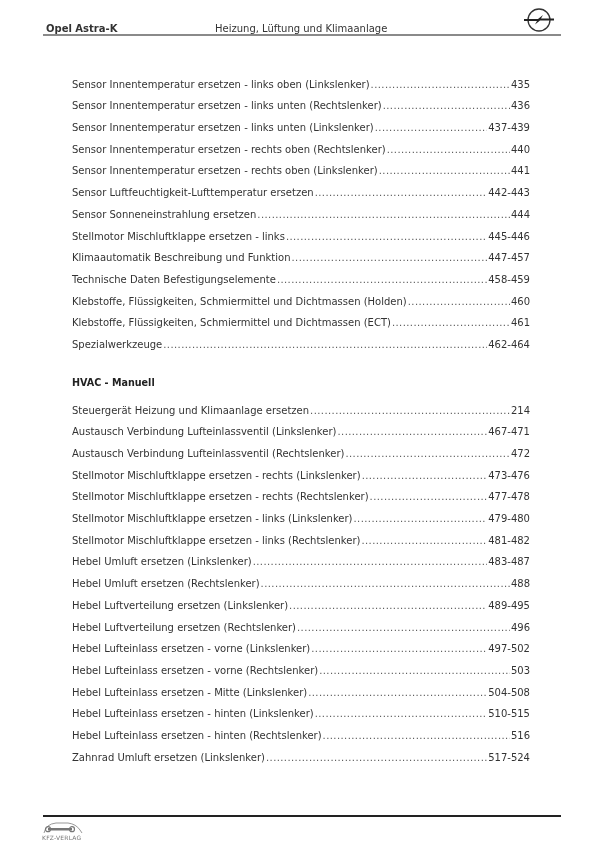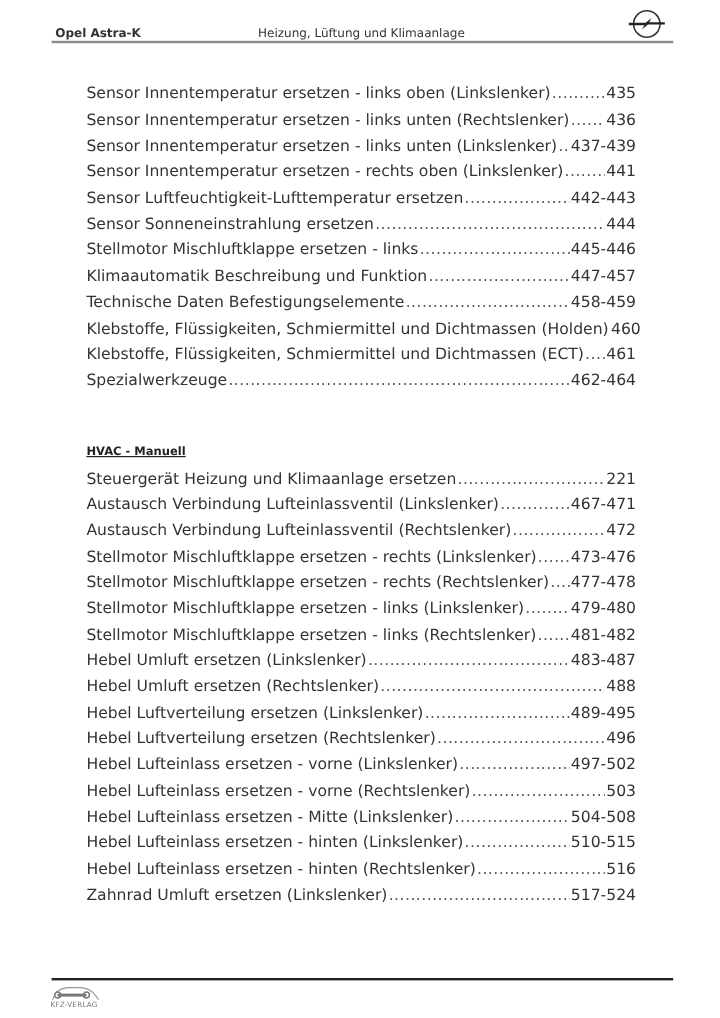--- a/index.html
+++ b/index.html
@@ -7,26 +7,26 @@
       width: 600px; height: 848px; background: #ffffff; position: relative;
       font-family: "DejaVu Sans", sans-serif; color: #222; overflow: hidden;
     }
     .header { position: absolute; left: 43px; top: 0; width: 518px; height: 40px; }
     .header .left { position: absolute; left: 3px; top: 23px; font-size: 10px; color: #333; font-weight: bold; }
     .header .center { position: absolute; left: 172px; top: 23px; font-size: 10px; color: #333; }
     .header .rule { position: absolute; left: 0; top: 34px; width: 518px; height: 2px; background: #8a8a8a; }
     .header .logo { position: absolute; left: 478px; top: 5px; width: 36px; height: 30px; }
 
     .toc { position: absolute; left: 72px; top: 68px; width: 458px; }
-    .row { display: flex; align-items: center; height: 21.7px; font-size: 13px; color: #333; white-space: nowrap; }
+    .row { display: flex; align-items: flex-end; height: 21.7px; font-size: 10px; color: #333; white-space: nowrap; }
     .row .title { flex: 0 0 auto; }
     .row .dots { flex: 1 1 auto; overflow: hidden; margin: 0 1px; color: #555; letter-spacing: 0.4px; }
     .row .dots::before { content: "....................................................................................................................................................................................................."; }
     .row .page { flex: 0 0 auto; }
-    .section-title { font-size: 9.6px; font-weight: bold; text-decoration: underline; color: #222; height: 22px; line-height: 22px; margin-top: 38px; }
+    .section-title { font-size: 9.6px; font-weight: bold; color: #222; height: 22px; line-height: 22px; margin-top: 22px; }
 
     .footer-rule { position: absolute; left: 43px; top: 815px; width: 518px; height: 1.5px; background: #222; }
     .footer-logo { position: absolute; left: 40px; top: 820px; width: 46px; height: 26px; }
     .footer-logo .brand { position: absolute; left: 2px; top: 14px; font-size: 6px; color: #777; letter-spacing: 0.2px; }
   </style>
 </head>
 <body>
 
 <div class="header">
   <span class="left">Opel Astra-K</span>
@@ -49,20 +49,25 @@
         <span class="title">Sensor Innentemperatur ersetzen - links unten (Rechtslenker)</span>
         <span class="dots"></span>
         <span class="page">436</span>
       </div>
       <div class="row">
         <span class="title">Sensor Innentemperatur ersetzen - links unten (Linkslenker)</span>
         <span class="dots"></span>
         <span class="page">437-439</span>
       </div>
       <div class="row">
+        <span class="title">Sensor Innentemperatur ersetzen - rechts oben (Rechtslenker)</span>
+        <span class="dots"></span>
+        <span class="page">440</span>
+      </div>
+      <div class="row">
         <span class="title">Sensor Innentemperatur ersetzen - rechts oben (Linkslenker)</span>
         <span class="dots"></span>
         <span class="page">441</span>
       </div>
       <div class="row">
         <span class="title">Sensor Luftfeuchtigkeit-Lufttemperatur ersetzen</span>
         <span class="dots"></span>
         <span class="page">442-443</span>
       </div>
       <div class="row">
@@ -99,21 +104,21 @@
         <span class="title">Spezialwerkzeuge</span>
         <span class="dots"></span>
         <span class="page">462-464</span>
       </div>
     </div>
   <div class="section-title">HVAC - Manuell</div>
   <div id="toc-section">
       <div class="row">
         <span class="title">Steuergerät Heizung und Klimaanlage ersetzen</span>
         <span class="dots"></span>
-        <span class="page">221</span>
+        <span class="page">214</span>
       </div>
       <div class="row">
         <span class="title">Austausch Verbindung Lufteinlassventil (Linkslenker)</span>
         <span class="dots"></span>
         <span class="page">467-471</span>
       </div>
       <div class="row">
         <span class="title">Austausch Verbindung Lufteinlassventil (Rechtslenker)</span>
         <span class="dots"></span>
         <span class="page">472</span>

